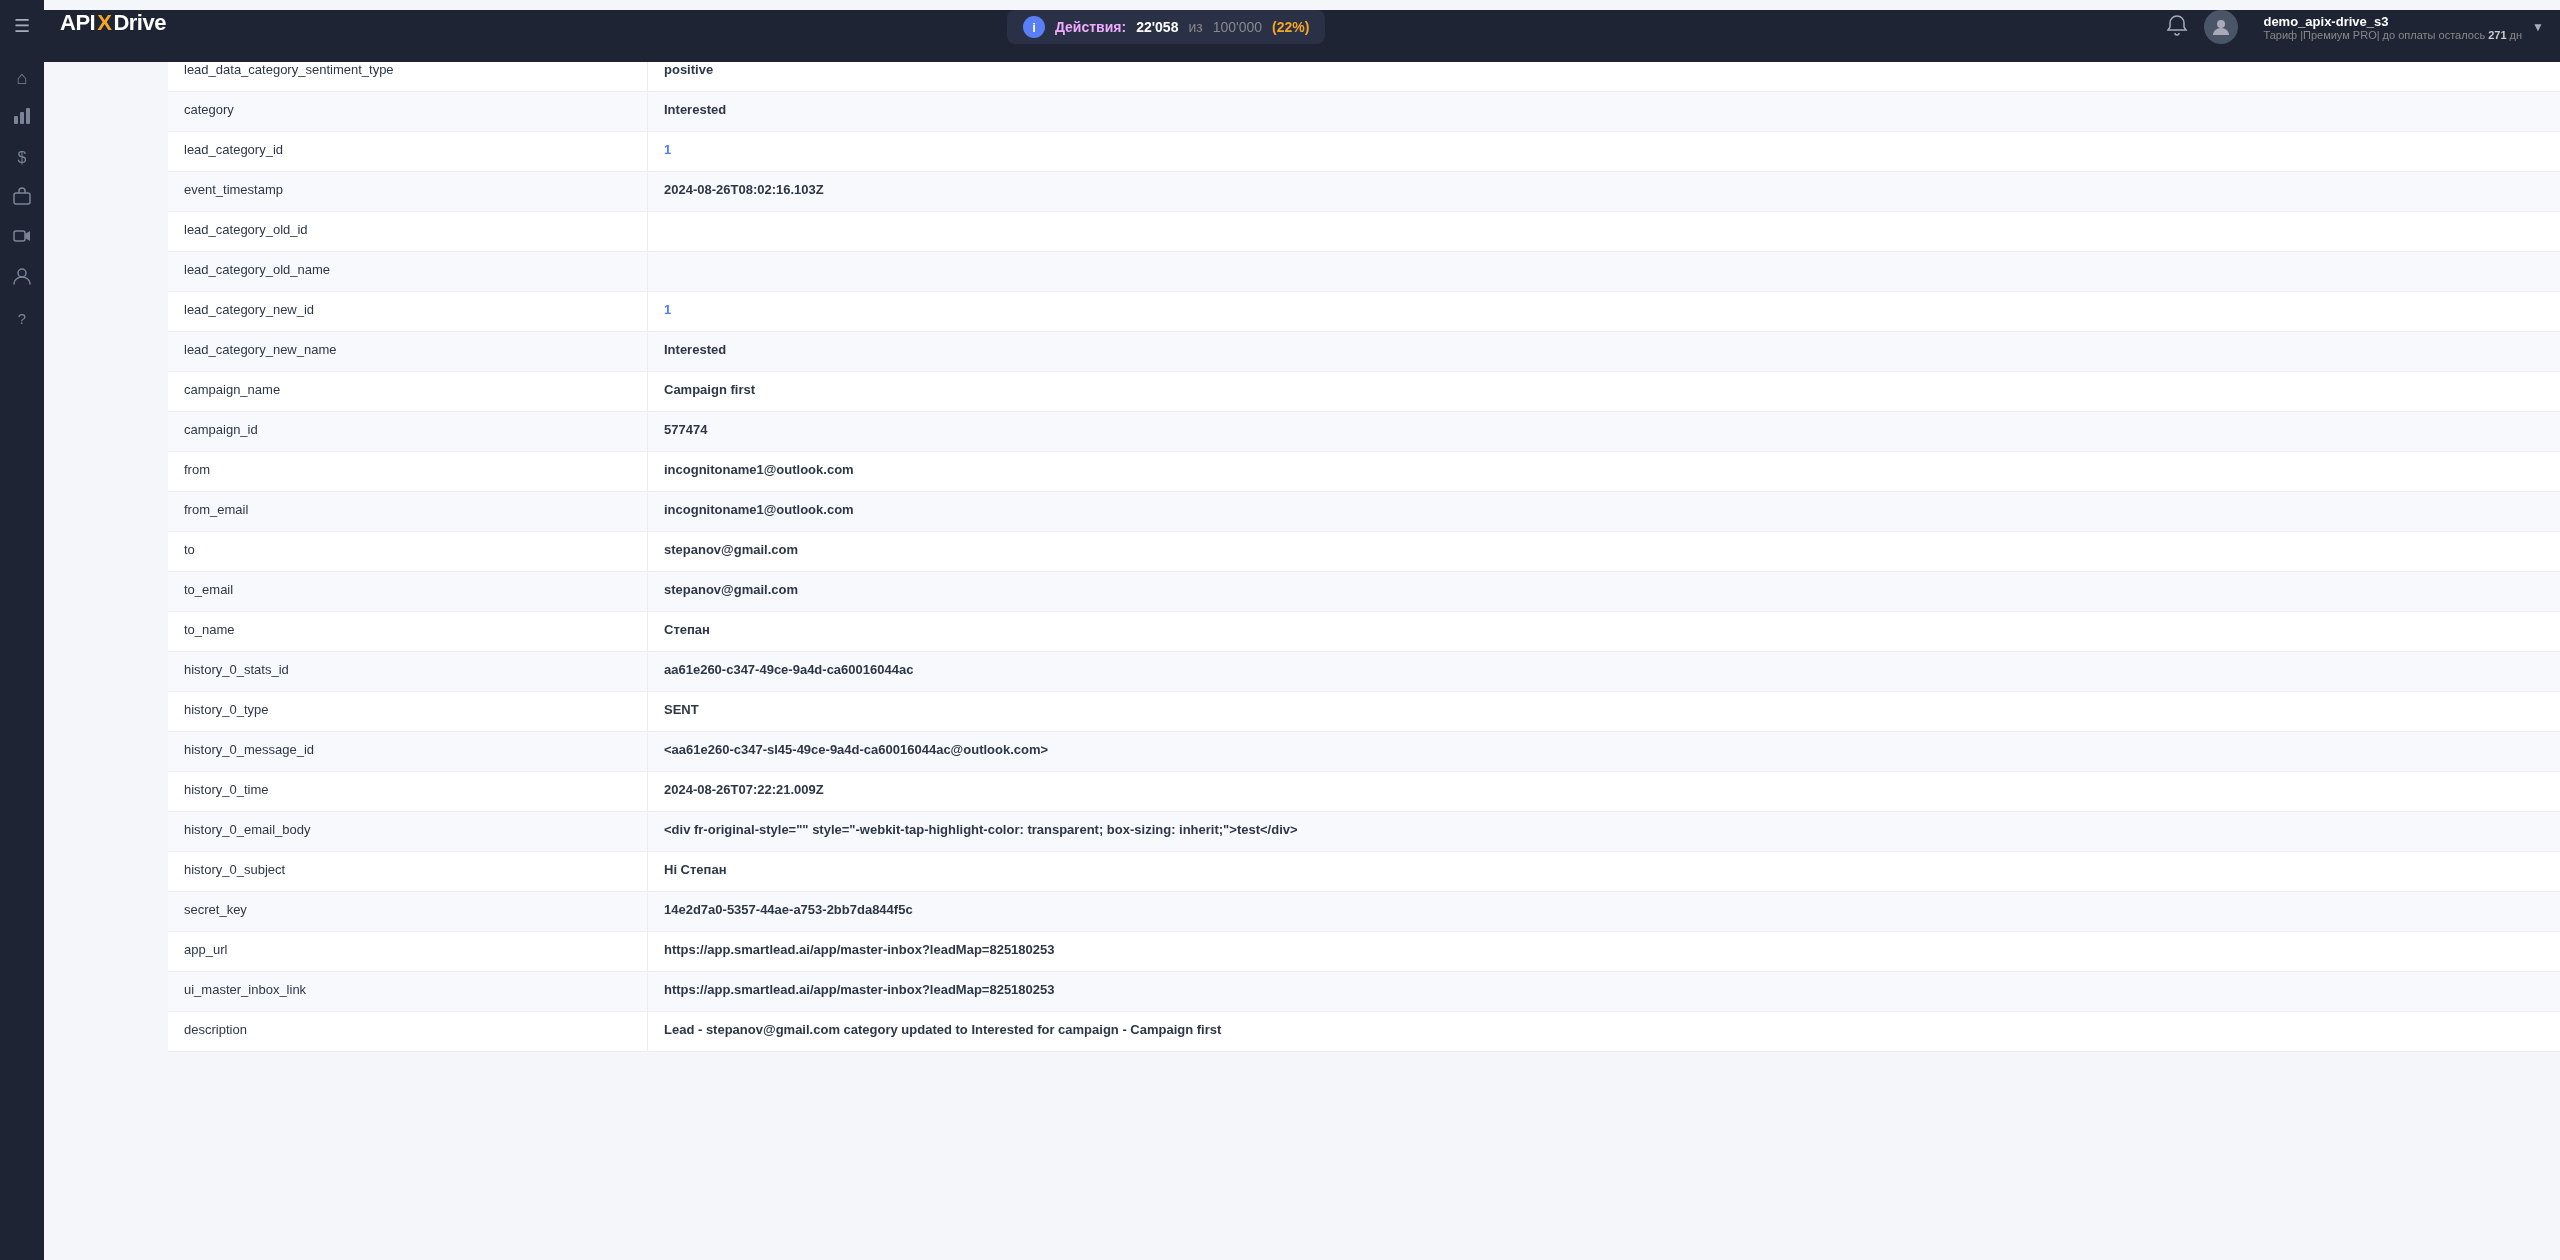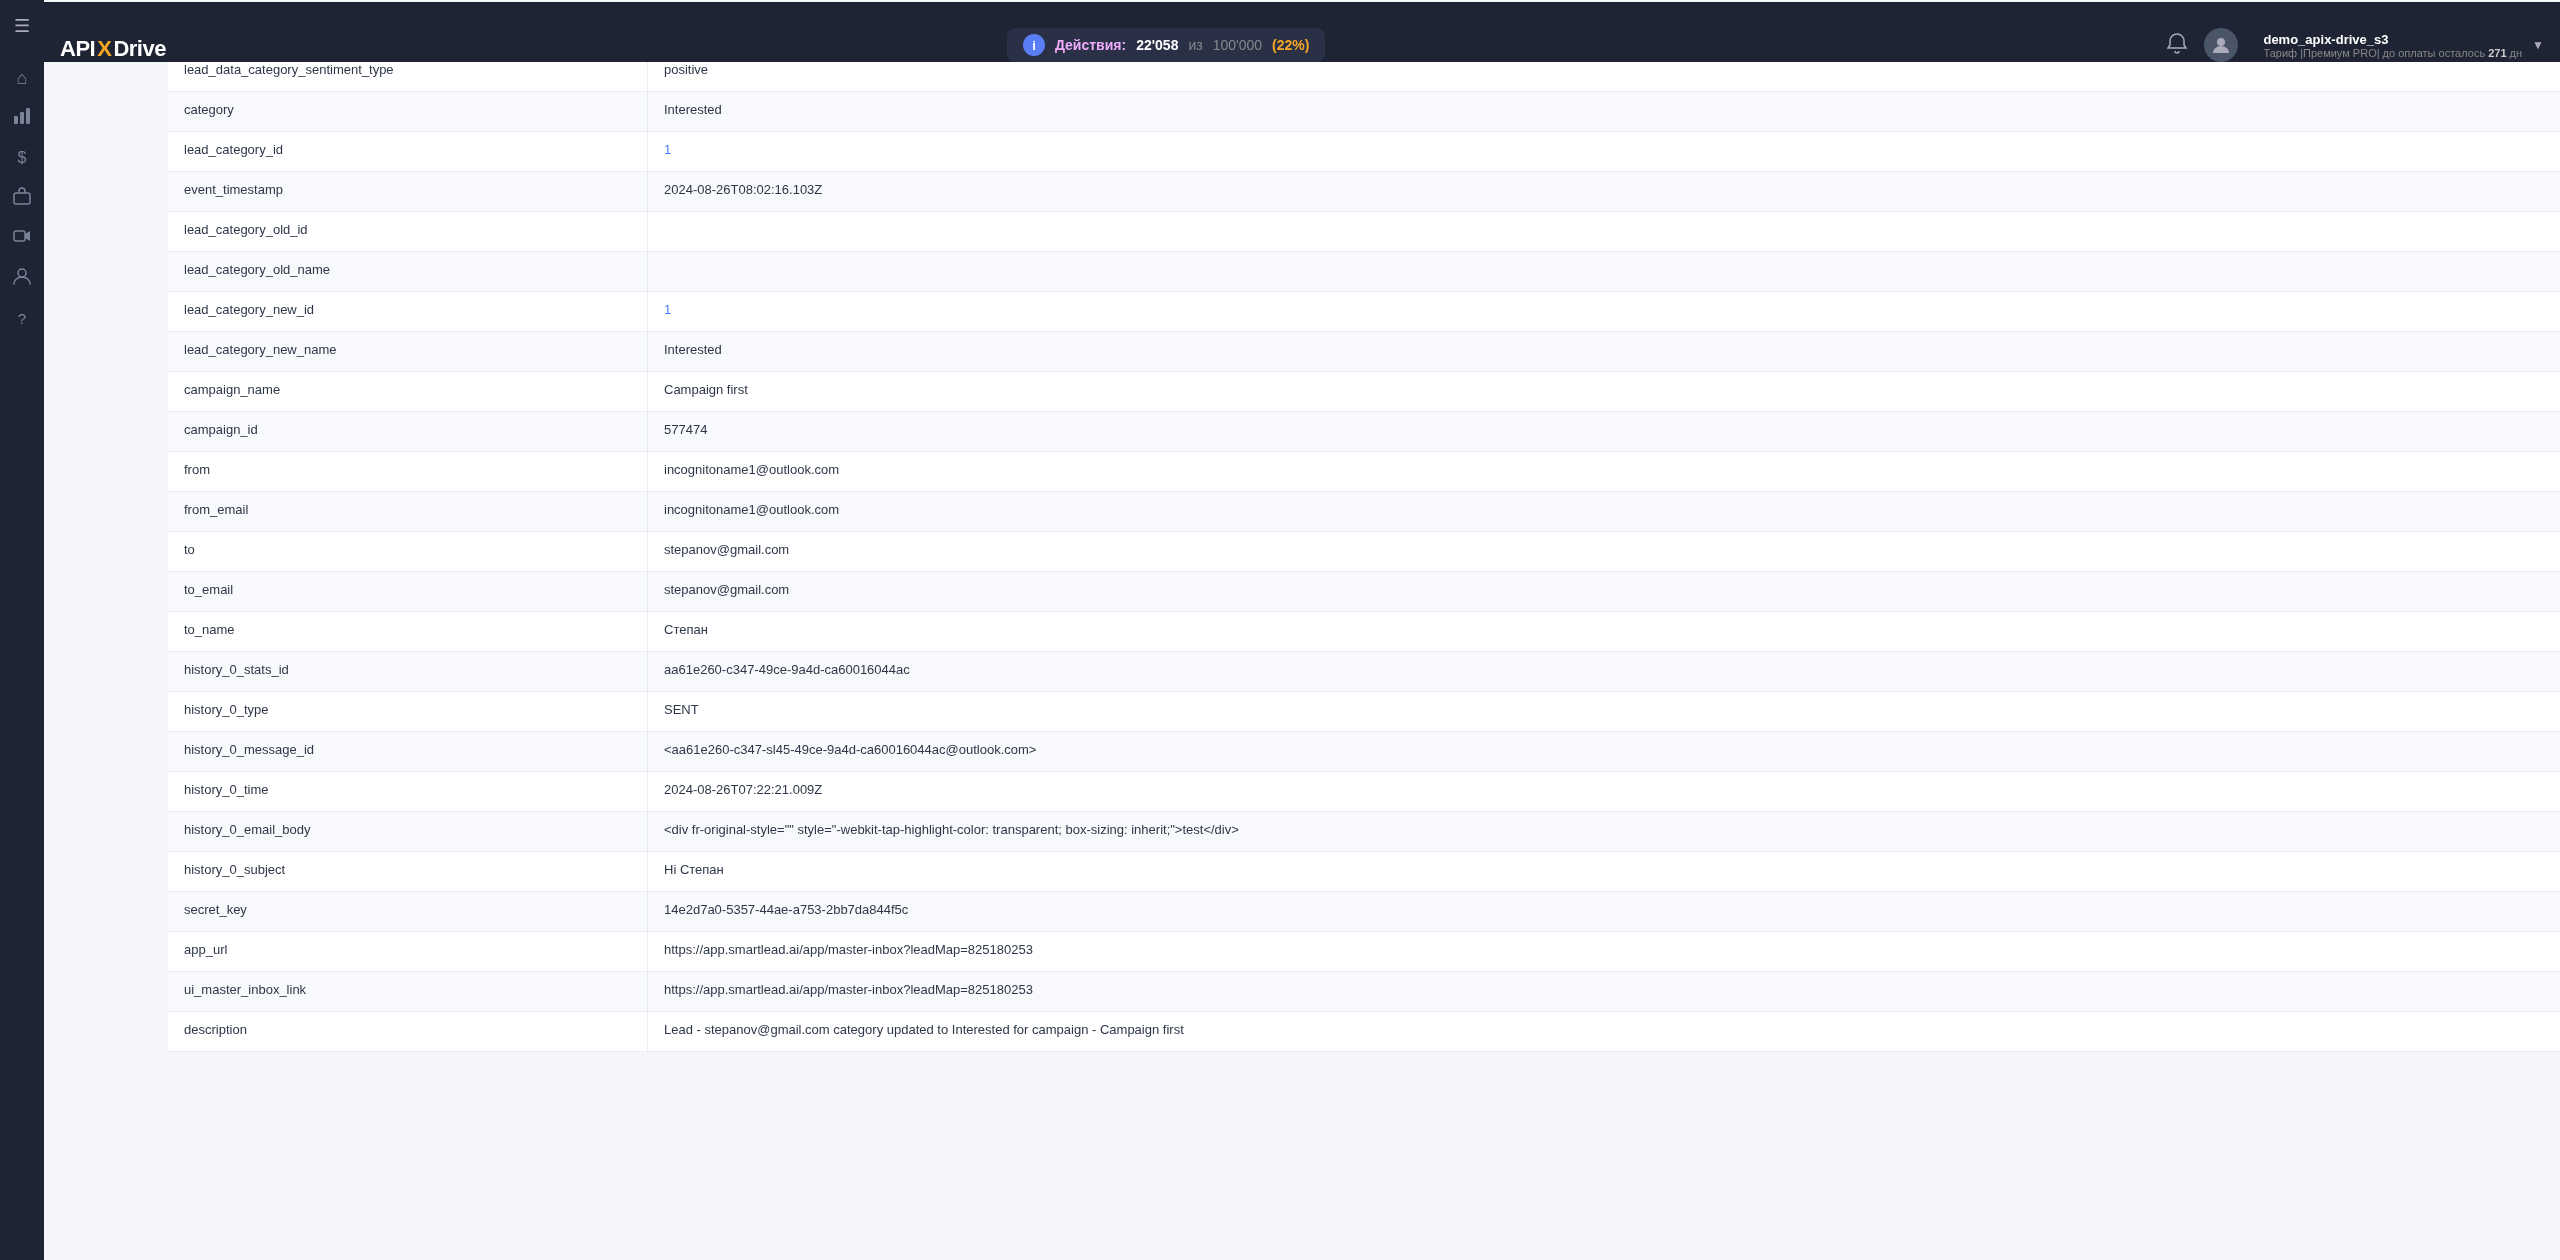--- a/index.html
+++ b/index.html
@@ -28,22 +28,22 @@
     .hamburger { color: #aab; font-size: 18px; }
     .sidebar-nav { display: flex; flex-direction: column; align-items: center; width: 100%; padding-top: 8px; gap: 4px; }
     .sidebar-icon {
       width: 36px; height: 36px;
       display: flex; align-items: center; justify-content: center;
       color: #7a8499; font-size: 18px; border-radius: 6px; cursor: pointer;
     }
 
     
     .topbar {
-      position: fixed; top: 2px; left: 44px; right: 0; height: 60px;
-      background: #1e2433; display: flex; align-items: flex-end; justify-content: space-between;
+      position: fixed; top: 10px; left: 44px; right: 0; height: 52px;
+      background: #1e2433; display: flex; align-items: flex-start; justify-content: space-between;
       padding: 0 16px; z-index: 99;
     }
     .topbar-logo { display: flex; align-items: center; gap: 2px; }
     .logo-text { color: white; font-size: 22px; font-weight: 700; letter-spacing: -0.5px; }
     .logo-x { color: #f5a623; }
 
     .topbar-center {
       display: flex; align-items: center; gap: 10px;
       background: #2a3147; border-radius: 8px; padding: 6px 16px;
     }
@@ -82,20 +82,21 @@
     .table-row:nth-child(odd) { background: white; }
 
     .field-name {
       width: 480px; flex-shrink: 0;
       padding: 10px 16px; color: #2d3748; font-size: 13px;
       border-right: 1px solid #eaedf3; display: flex; align-items: flex-start;
     }
     .field-value {
       flex: 1; padding: 10px 16px; color: #2d3748; font-size: 13px;
       word-break: break-all;
+      font-weight: bold;
     }
     .field-value.blue { color: #4a7ef5; }
   </style>
 </head>
 <body>
 
 <div class="sidebar">
   <div class="sidebar-header">
     <span class="hamburger">☰</span>
   </div>

